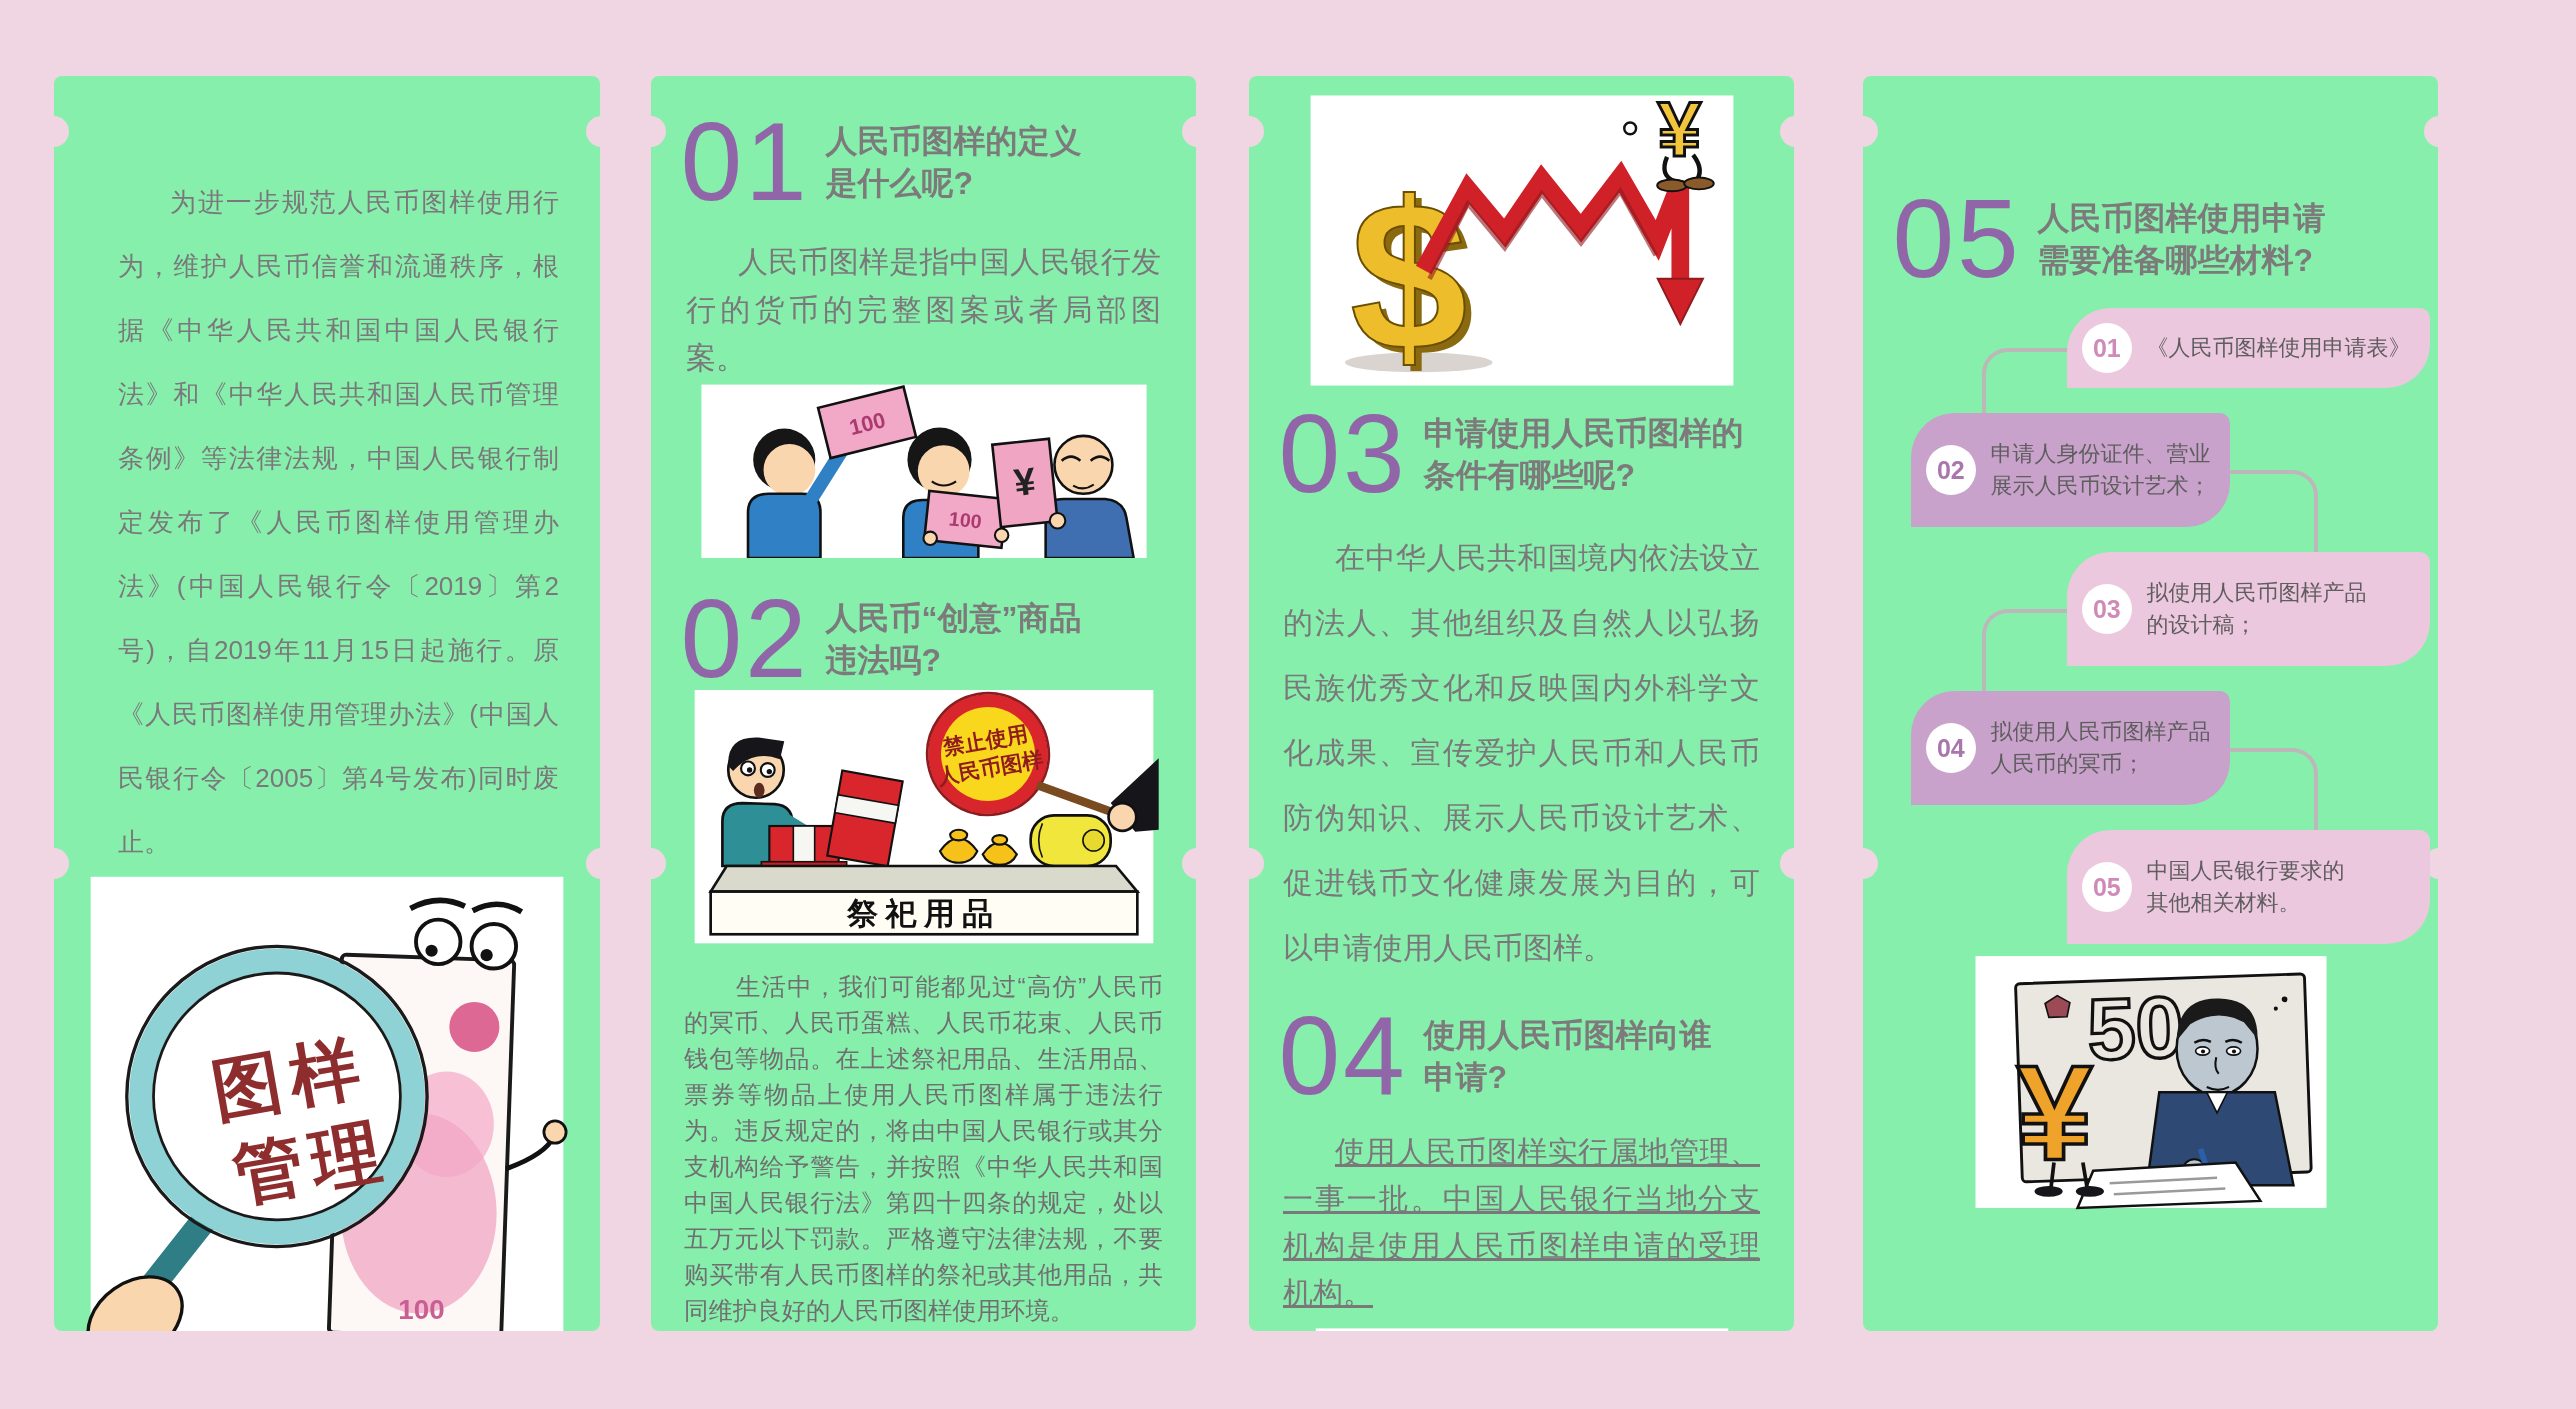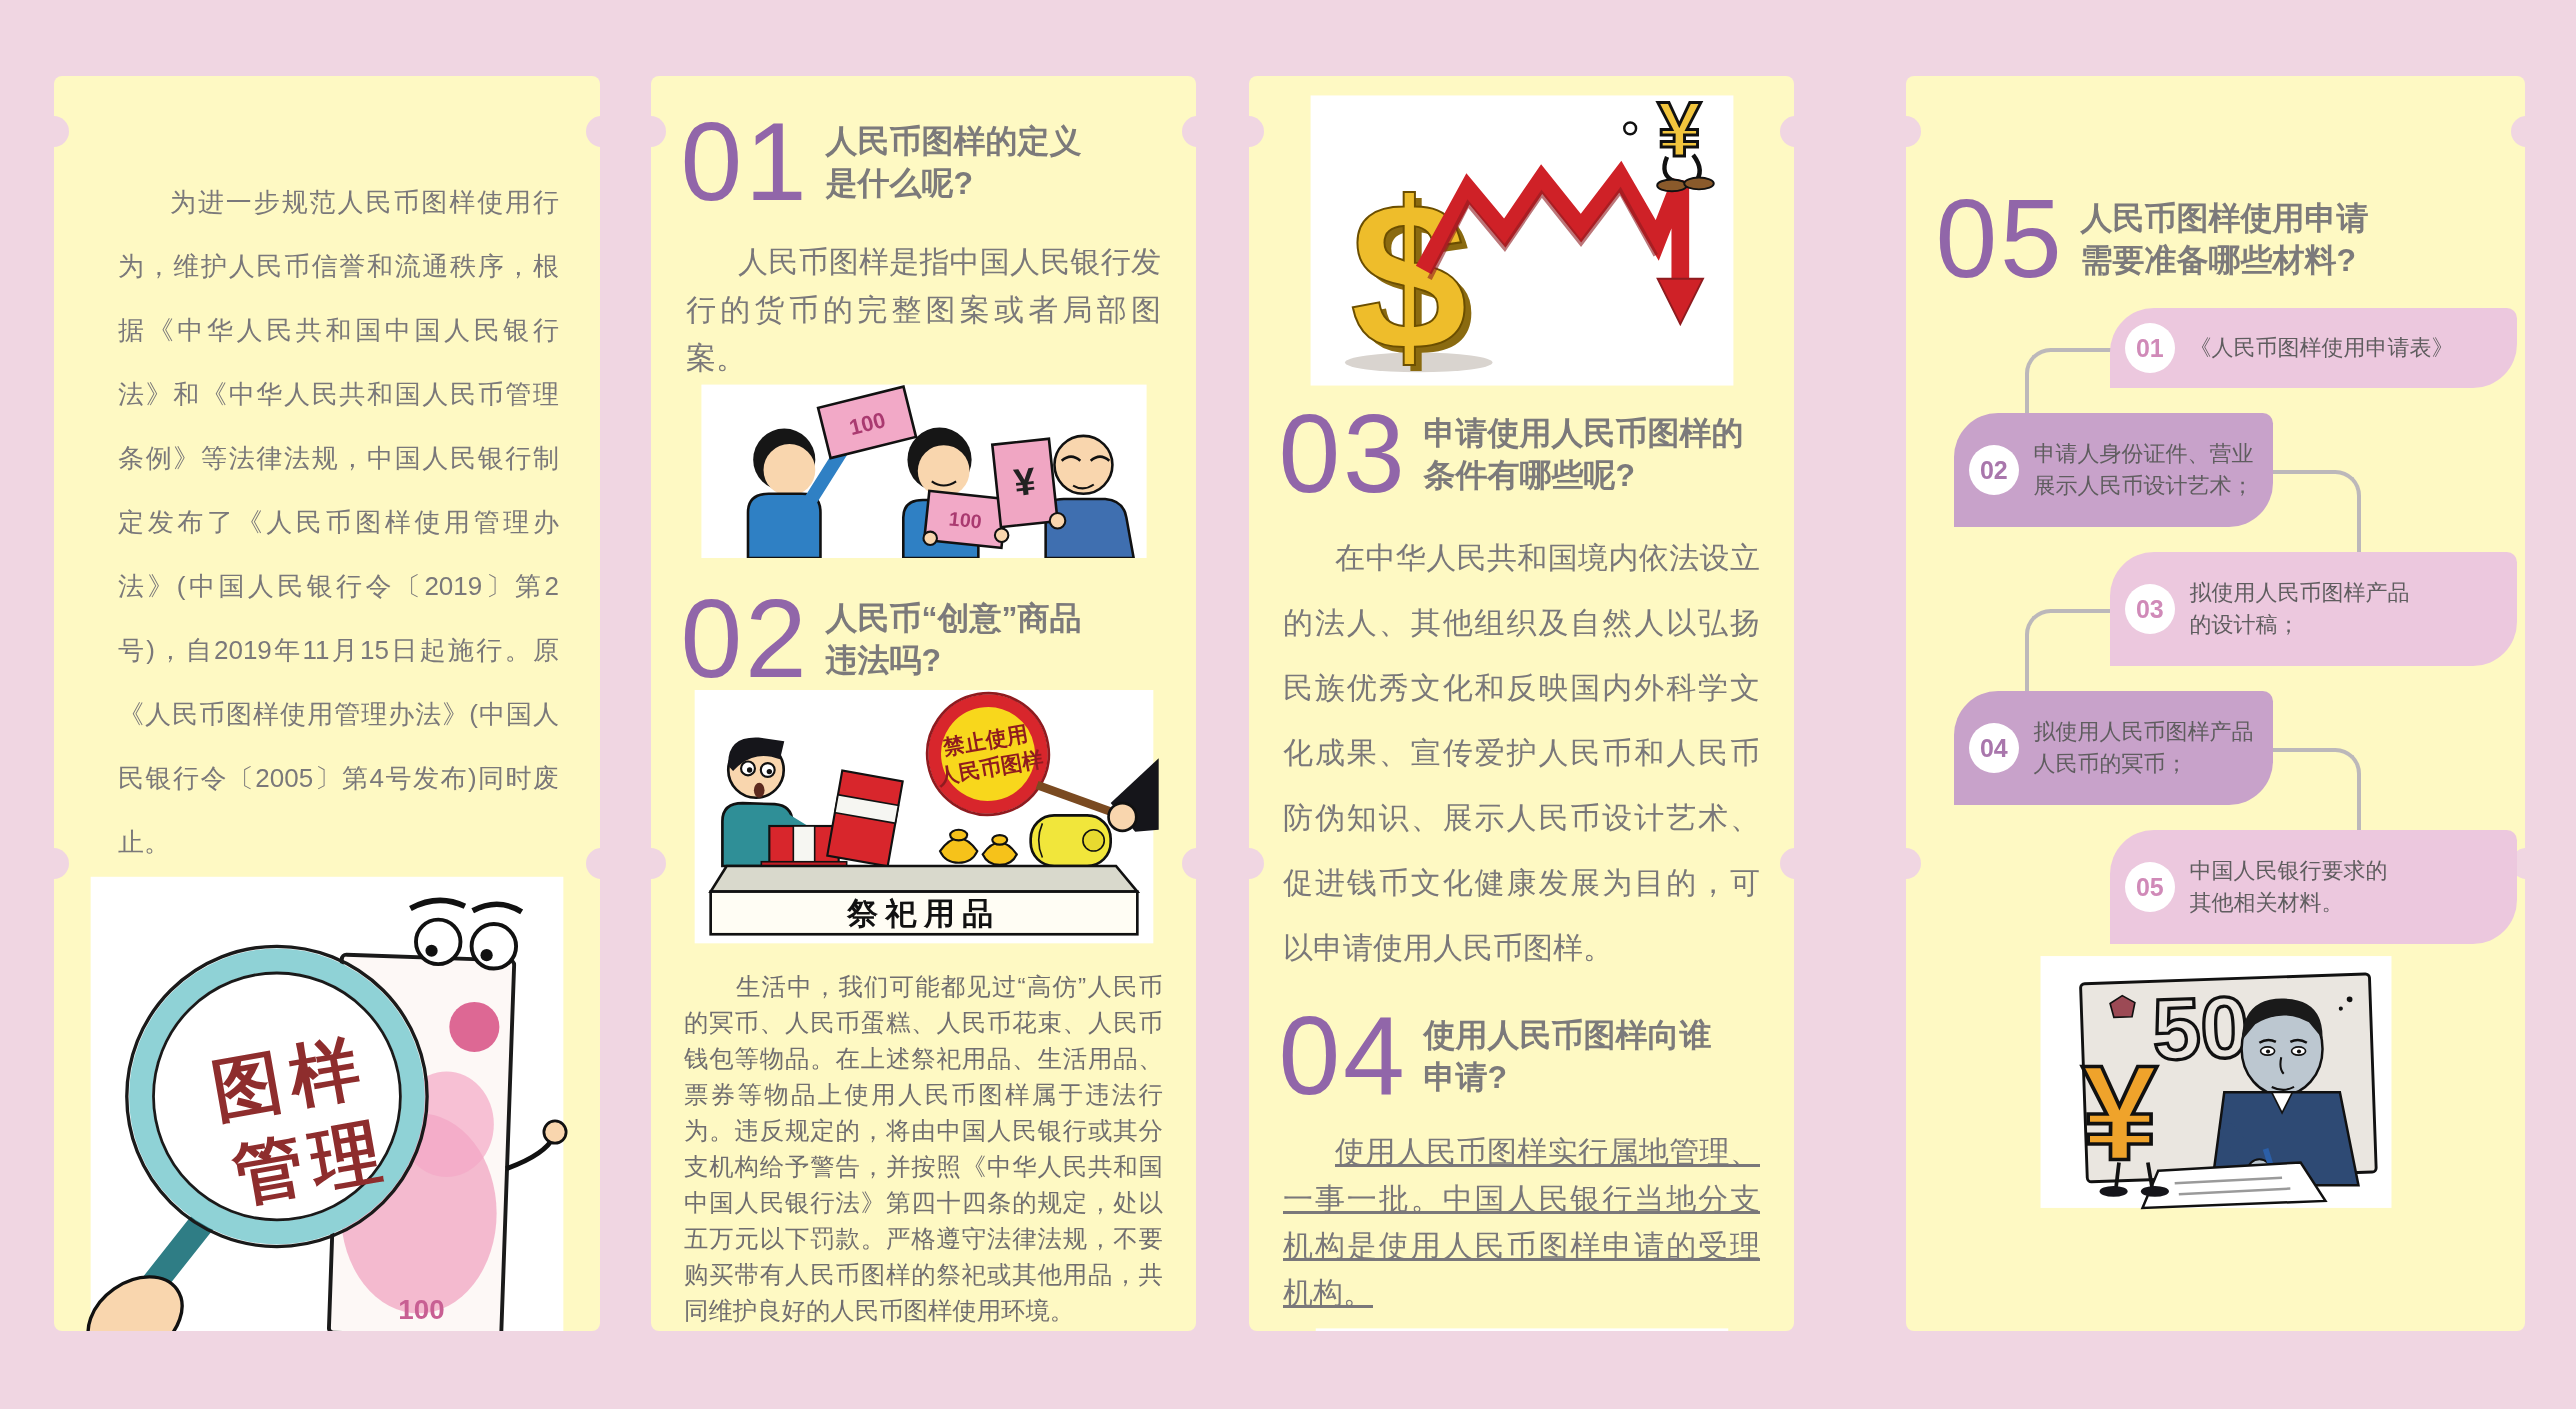--- a/index.html
+++ b/index.html
@@ -2,27 +2,27 @@
 <html style="font-size:9px"><head>
 <meta charset="utf-8">
 <style>
   html,body{margin:0;padding:0;}
   body{
     width:2576px;height:1410px;position:relative;overflow:hidden;
     background:#f0d6e2;
     font-family:"Liberation Sans",sans-serif;
   }
   .card{
-    position:absolute;top:76px;height:1255px;background:#fef9c3;
+    position:absolute;top:76px;height:1255px;background:#86efac;
     border-radius:8px;overflow:hidden;
   }
   #card1{left:54px;width:546px;}
   #card2{left:651px;width:545px;}
   #card3{left:1249px;width:545px;}
-  #card4{left:1906px;width:619px;}
+  #card4{left:1863px;width:575px;}
   .notch{position:absolute;width:31px;height:31px;border-radius:50%;background:#f0d6e2;}
   .notch.nl{left:-16.5px;} .notch.nr{right:-16.5px;}
   .notch.n1{top:40px;} .notch.n2{top:772px;}
   .intro{
     margin:94px 41px 0 64px;
     font-size:26px;line-height:64px;color:#7a787a;
     text-align:justify;text-indent:52px;
   }
   .sec{display:flex;align-items:center;gap:16px;padding:0 29.5px;}
   .sec-num{

